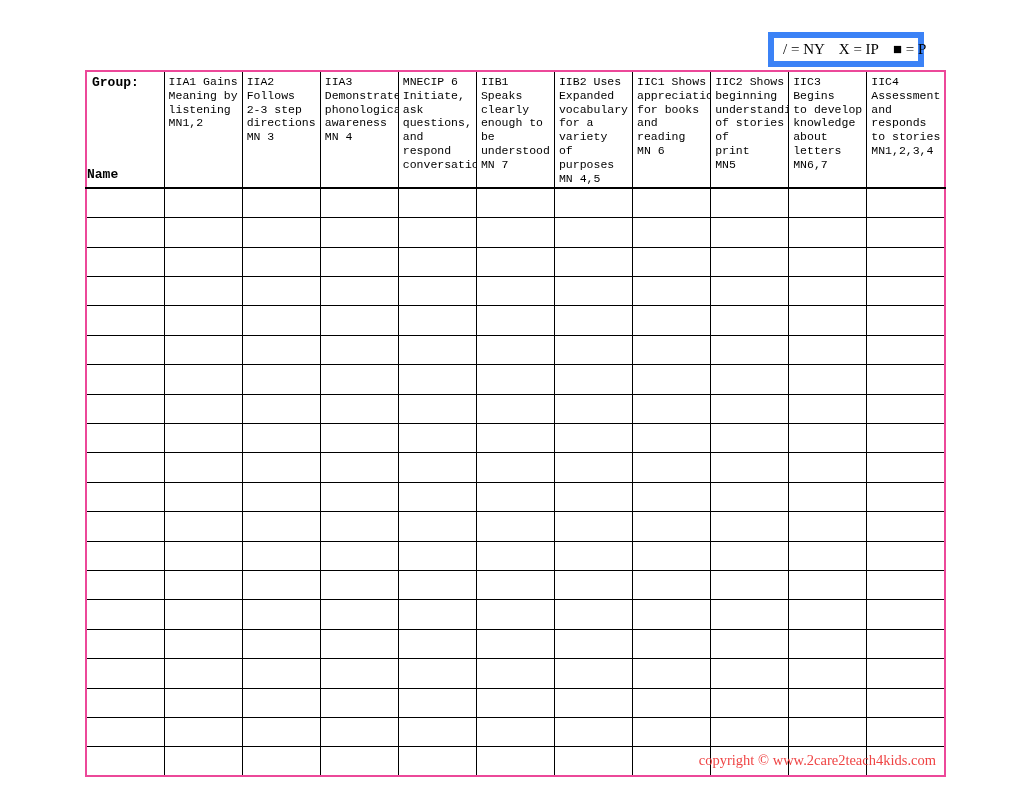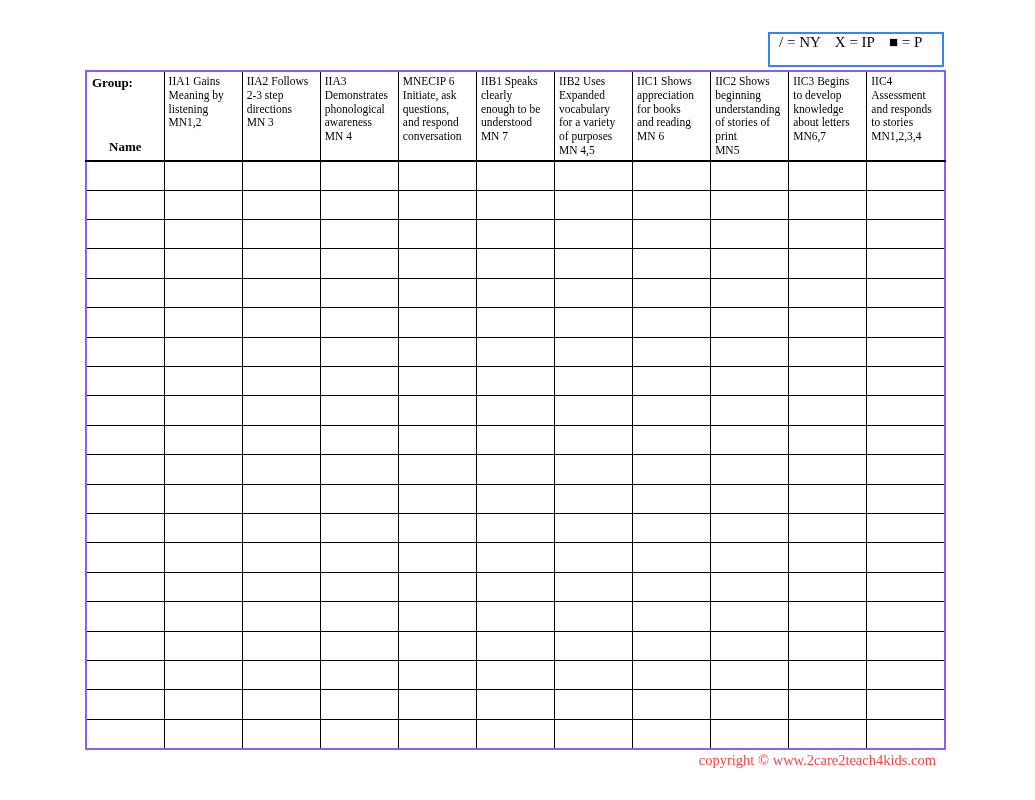--- a/index.html
+++ b/index.html
@@ -19,39 +19,41 @@
     margin: 0;
     text-align: center;
     font-size: 16px;
     font-weight: bold;
     color: #0a0a0a;
   }
 
   .legend {
     position: absolute;
     left: 768px; top: 32px;
-    width: 176px; height: 35px;
-    border: 2px solid #3b82f6;
+    width: 156px; height: 35px;
+    border: 6px solid #3b82f6;
     box-sizing: border-box;
     display: flex;
+    align-items: center;
     gap: 14px;
     padding-left: 9px;
     font-size: 15px;
     background: #fff;
   }
   .legend-item { white-space: nowrap; }
 
   table.assessment-table {
     position: absolute;
     left: 85px; top: 70px;
     width: 861px;
     border-collapse: collapse;
     table-layout: fixed;
-    border: 2px solid #8b5cf6;
+    border: 2px solid #ec4899;
     background: #fff;
+    font-family: Liberation Mono, monospace;
   }
   .assessment-table th, .assessment-table td {
     border: 1px solid #000;
   }
   .assessment-table thead tr { height: 83px; }
   .assessment-table thead th {
     vertical-align: top;
     text-align: left;
     padding: 3px 3px 2px 4px;
     font-weight: normal;
@@ -68,21 +70,21 @@
   .group-label {
     position: absolute;
     top: 4px; left: 5px;
     font-weight: bold;
     font-size: 13px;
   }
   .name-label {
     position: absolute;
     bottom: 6px; left: 0;
     width: 100%;
-    text-align: center;
+    text-align: left;
     font-weight: bold;
     font-size: 13px;
   }
   .assessment-table tbody tr { height: 29.4px; }
   .assessment-table tbody td { padding: 0; }
 
   .footer {
     position: absolute;
     top: 752px;
     right: 99px;

